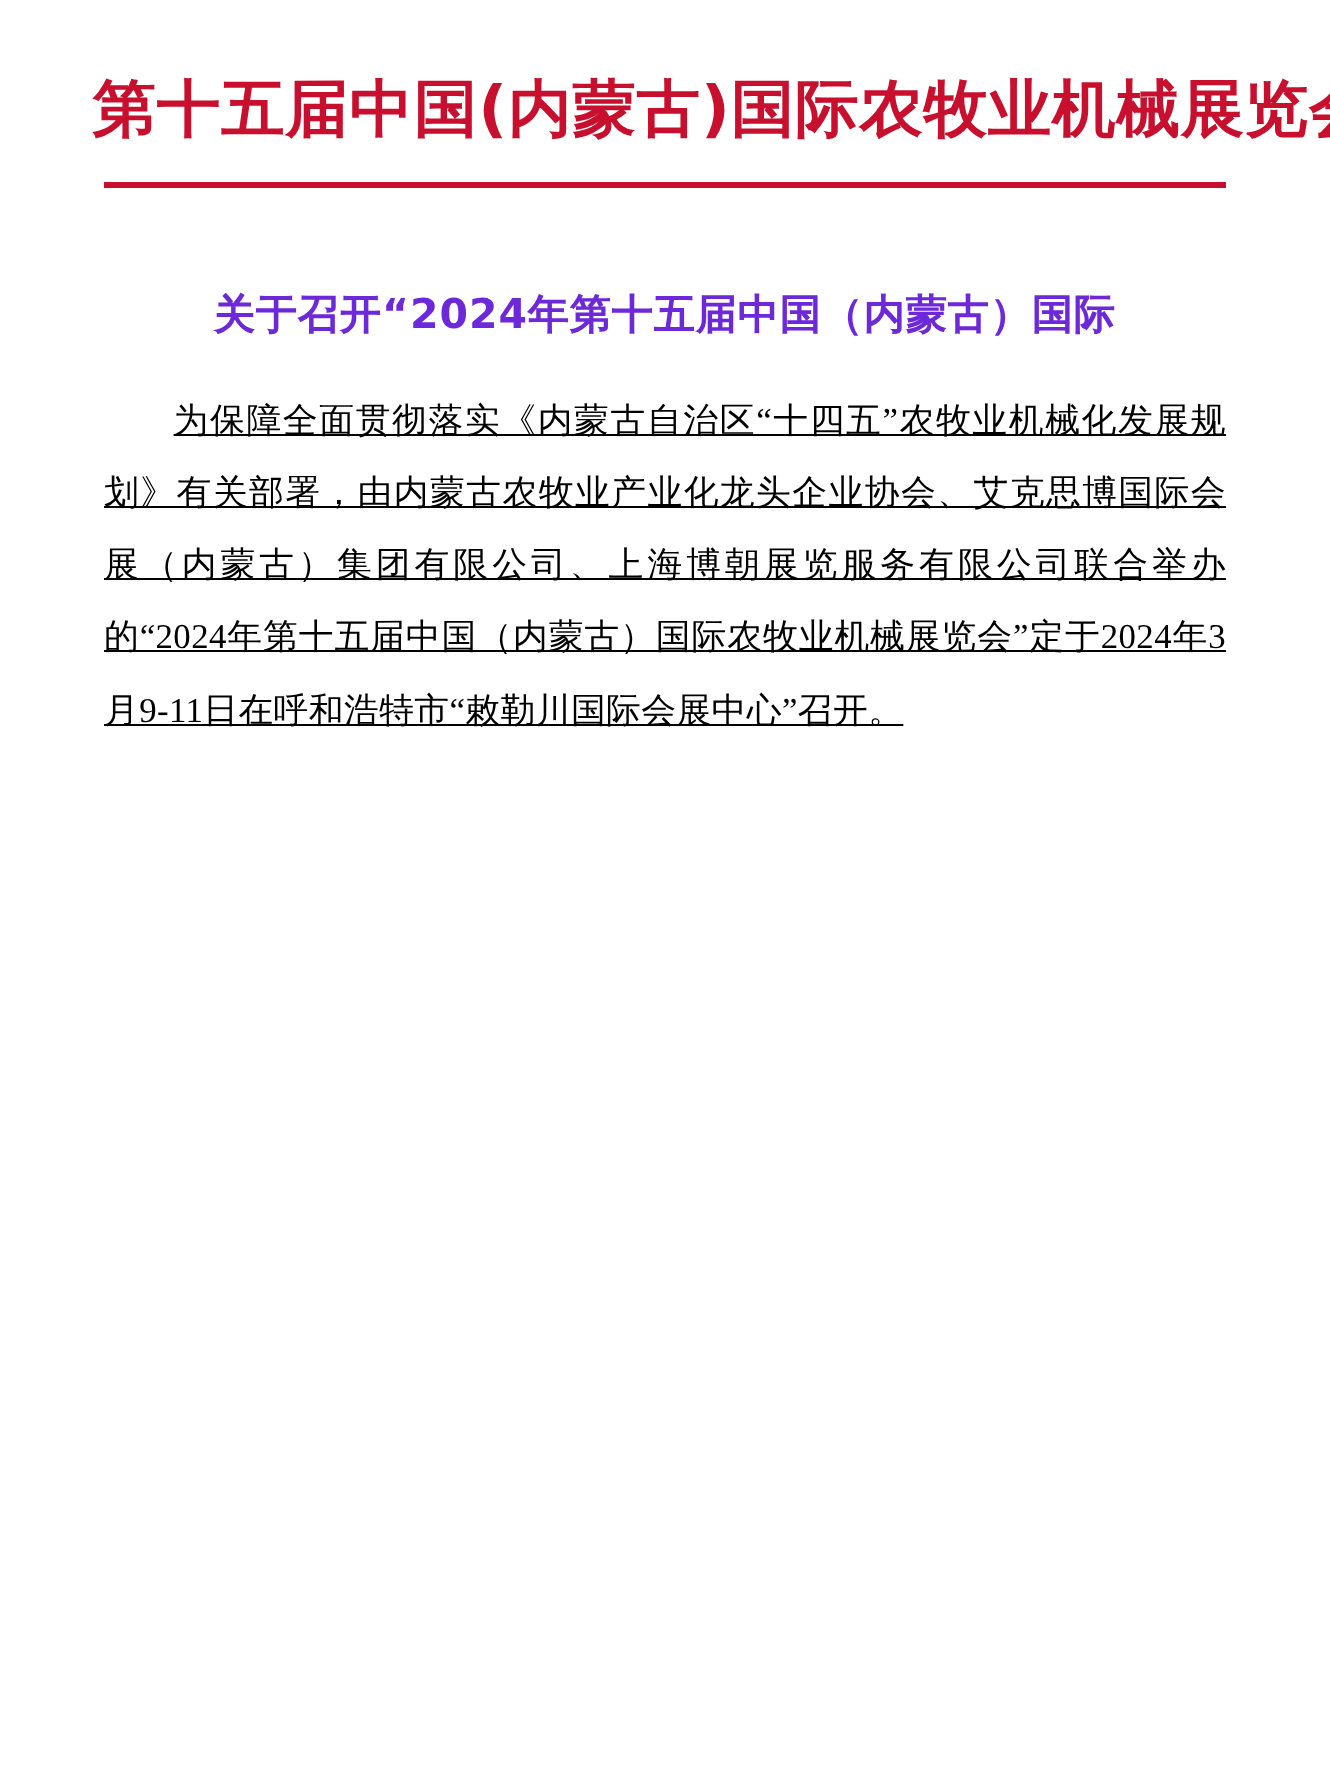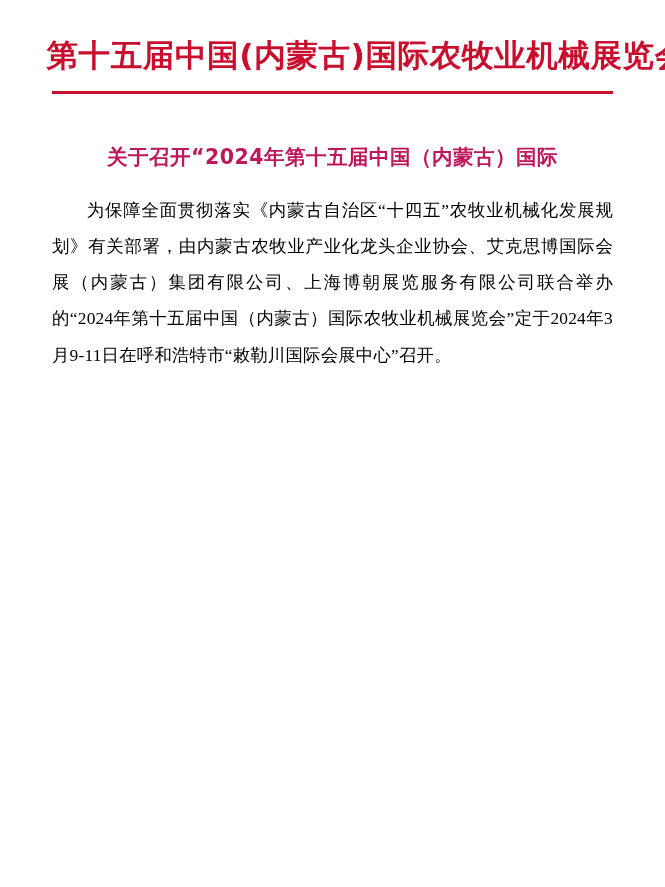--- a/index.html
+++ b/index.html
@@ -44,21 +44,21 @@
     width: 100%;
   }
   .doc-title {
     margin-top: 44px;
     text-align: center;
     font-family: "DejaVu Sans", "Liberation Sans", sans-serif;
     font-weight: bold;
     font-size: 20.5px;
     line-height: 1.95;
     letter-spacing: 0.5px;
-    color: #be185d;
+    color: #6d28d9;
   }
   .doc-title div {
     white-space: nowrap;
   }
   .recipient {
     margin-top: 34px;
     font-family: "DejaVu Sans", "Liberation Sans", sans-serif;
     font-weight: bold;
     font-size: 17px;
     letter-spacing: 0.4px;
@@ -69,20 +69,21 @@
   }
   .para {
     font-family: "Liberation Serif", "DejaVu Serif", serif;
     font-size: 17.4px;
     line-height: 2.08;
     text-align: justify;
     text-justify: inter-ideograph;
     text-indent: 2em;
     letter-spacing: 0.2px;
     margin: 0;
+    text-decoration: underline;
   }
   .para + .para {
     margin-top: 2px;
   }
 </style>
 </head>
 <body>
 
 <div class="page">
 

